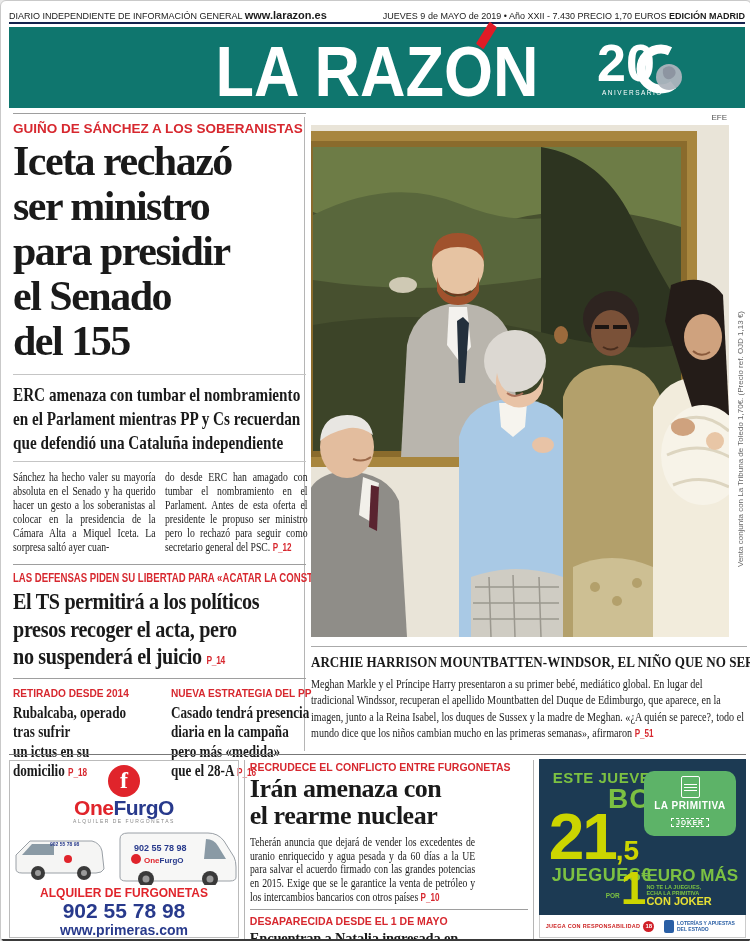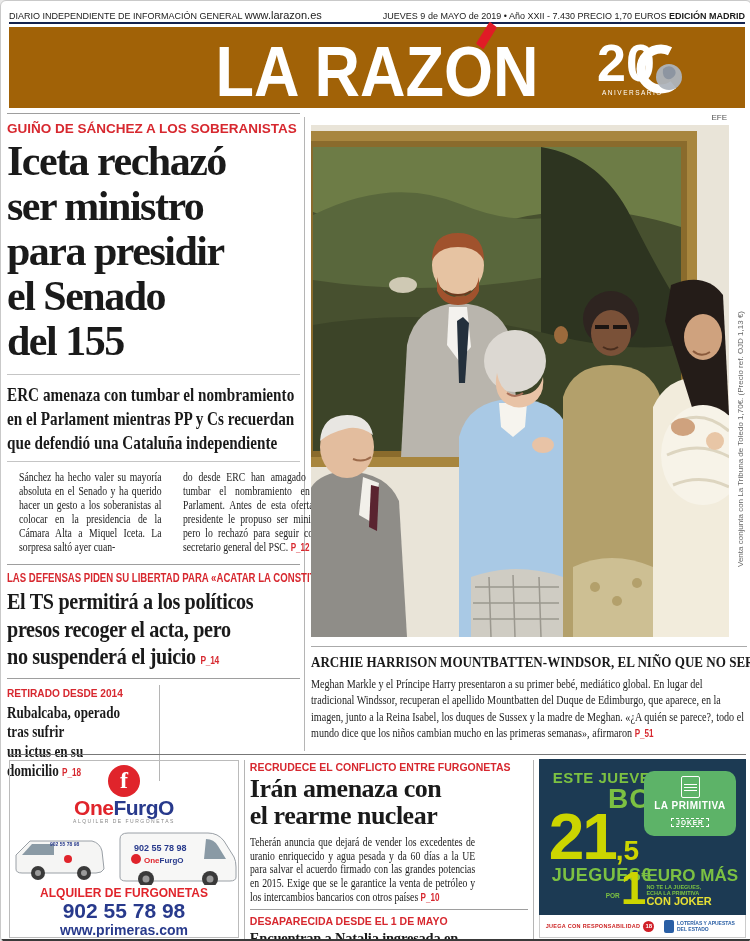--- a/index.html
+++ b/index.html
@@ -5,47 +5,47 @@
   html,body{margin:0;padding:0;background:#e9e9e9;}
   .page{position:relative;width:750px;height:941px;background:#fff;margin:0 auto;
         overflow:hidden;border:1px solid #c9c9c9;border-radius:6px;
         font-family:"Liberation Sans",sans-serif;color:#1a1a1a;}
   
   .topbar{position:absolute;left:8px;right:6px;top:2px;height:18px;
           display:flex;justify-content:space-between;align-items:flex-end;
           border-bottom:2px solid #14224d;padding-bottom:1px;}
   .topbar .left,.topbar .right{font-size:9px;letter-spacing:0;white-space:nowrap;}
   .topbar b{font-weight:bold;}
-  .topbar .url{font-weight:normal;font-size:11px;}
-  
-  .masthead{position:absolute;left:8px;right:6px;top:26px;height:81px;background:#a16207;}
+  .topbar .url{font-weight:bold;font-size:11px;}
+  
+  .masthead{position:absolute;left:8px;right:6px;top:26px;height:81px;background:#0f766e;}
   .mast-title{position:absolute;left:0;right:0;top:4px;text-align:center;
               font-family:"Liberation Sans",sans-serif;font-weight:bold;font-size:63px;
               color:#fff;letter-spacing:0px;transform:scaleY(1.12);transform-origin:center top;
               white-space:nowrap;}
   .o-wrap{position:relative;display:inline-block;}
   .accent{position:absolute;top:-8px;right:2px;width:9px;height:24px;background:#e01b26;
           transform:rotate(35deg);border-radius:1px;}
   .anniv{position:absolute;right:50px;top:8px;}
   
   .hrule{border:none;border-top:1px solid #9e9e9e;margin:0;}
   .vline{position:absolute;width:1px;background:#b5b5b5;}
   
   .kicker{color:#d7282f;font-weight:bold;font-family:"Liberation Sans",sans-serif;}
   .pref{color:#d7282f;font-weight:bold;font-family:"Liberation Sans",sans-serif;font-size:10px;white-space:nowrap;}
   
-  .leftcol{position:absolute;left:6px;top:112px;width:293px;}
+  .leftcol{position:absolute;left:12px;top:112px;width:293px;}
   .lead-kicker{font-size:13.5px;margin:7px 0 3px 0;}
   .lead-headline{font-family:"Liberation Serif",serif;font-weight:bold;font-size:42px;
                  line-height:1.07;letter-spacing:-1.5px;white-space:pre-line;margin:0 0 10px 0;}
   .subhead{font-family:"Liberation Serif",serif;font-weight:bold;font-size:19px;line-height:1.26;
            white-space:pre-line;transform:scaleX(0.80);transform-origin:left top;
            margin:8px 0 6px 0;width:366px;}
   .bodycols{display:flex;gap:10px;margin-top:8px;}
-  .bodycol{width:142px;overflow:visible;margin-left:12px;}
+  .bodycol{width:142px;overflow:visible;}
   .bodycol-inner{width:176px;transform:scaleX(0.81);transform-origin:left top;
                  font-family:"Liberation Serif",serif;font-size:12px;line-height:1.18;text-align:justify;}
   .ts-kicker{font-size:12px;transform:scaleX(0.80);transform-origin:left top;white-space:nowrap;margin:6px 0 3px 0;}
   .ts-headline{font-family:"Liberation Serif",serif;font-weight:bold;font-size:24px;line-height:1.13;
                letter-spacing:-0.4px;white-space:pre-line;transform:scaleX(0.84);transform-origin:left top;
                width:348px;margin:0 0 8px 0;}
   .briefs{display:flex;margin-top:6px;}
   .brief{width:146px;}
   .brief-k{font-size:11px;margin:2px 0 4px 0;white-space:nowrap;transform:scaleX(0.92);transform-origin:left top;}
   .brief-h{font-family:"Liberation Serif",serif;font-weight:bold;font-size:16px;line-height:1.22;
@@ -186,20 +186,27 @@
 
     <div class="briefs">
       <div class="brief">
         <div class="kicker brief-k">RETIRADO DESDE 2014</div>
         <div class="brief-h"><span>Rubalcaba, operado
 tras sufrir
 un ictus en su
 domicilio </span><span class="pref">P_18</span></div>
       </div>
       <div class="brief-div"></div>
+      <div class="brief">
+        <div class="kicker brief-k">NUEVA ESTRATEGIA DEL PP</div>
+        <div class="brief-h"><span>Casado tendrá presencia
+diaria en la campaña
+pero más «medida»
+que el 28-A </span><span class="pref">P_16</span></div>
+      </div>
     </div>
   </div>
 
   <div class="photocol">
     <div class="credit">EFE</div>
 
     <svg width="418" height="512" viewBox="0 0 418 512" style="display:block;">
 
       <rect x="0" y="0" width="418" height="512" fill="#e9e4d8"></rect>
 

